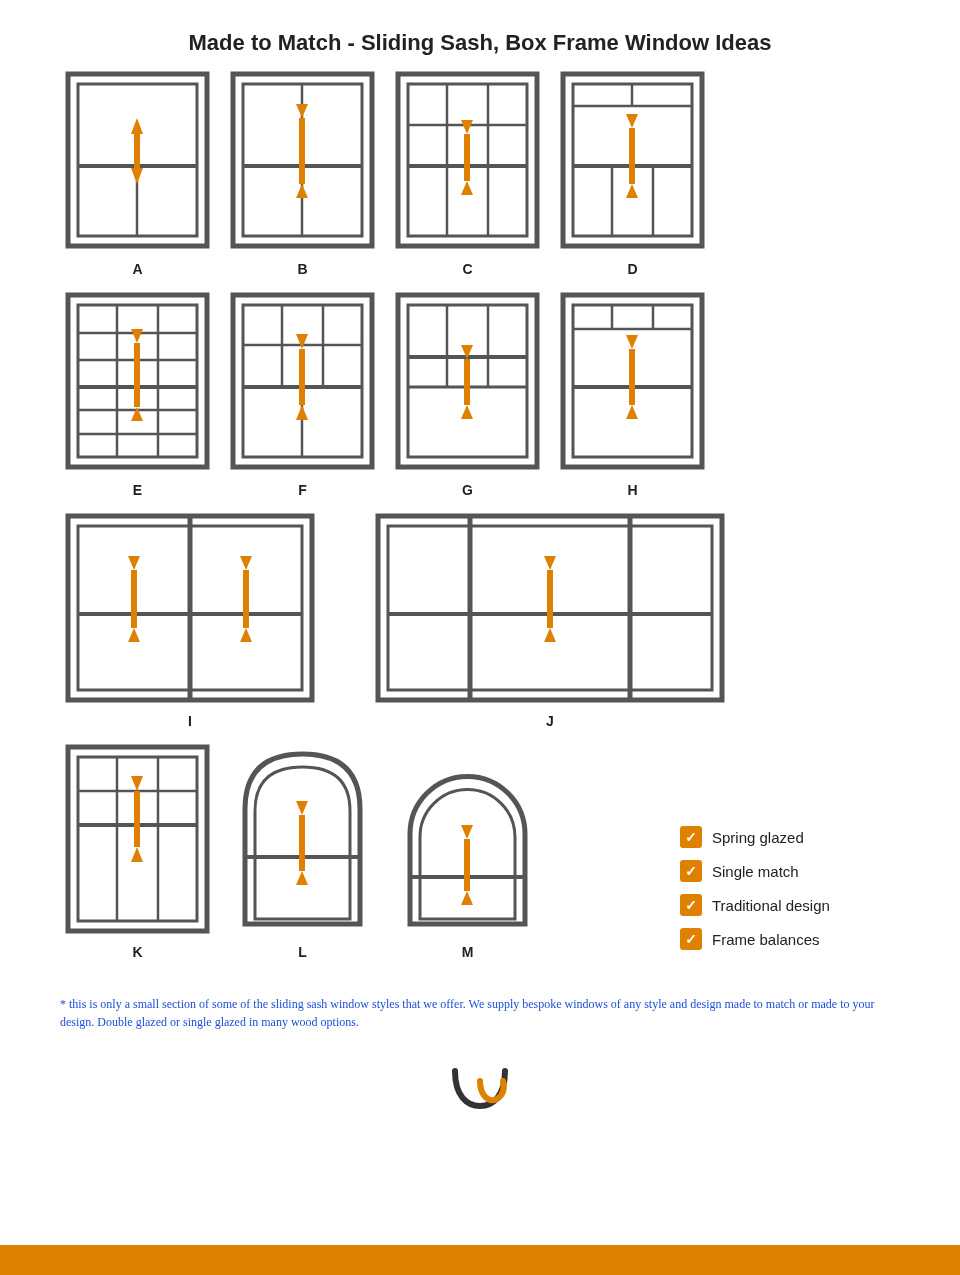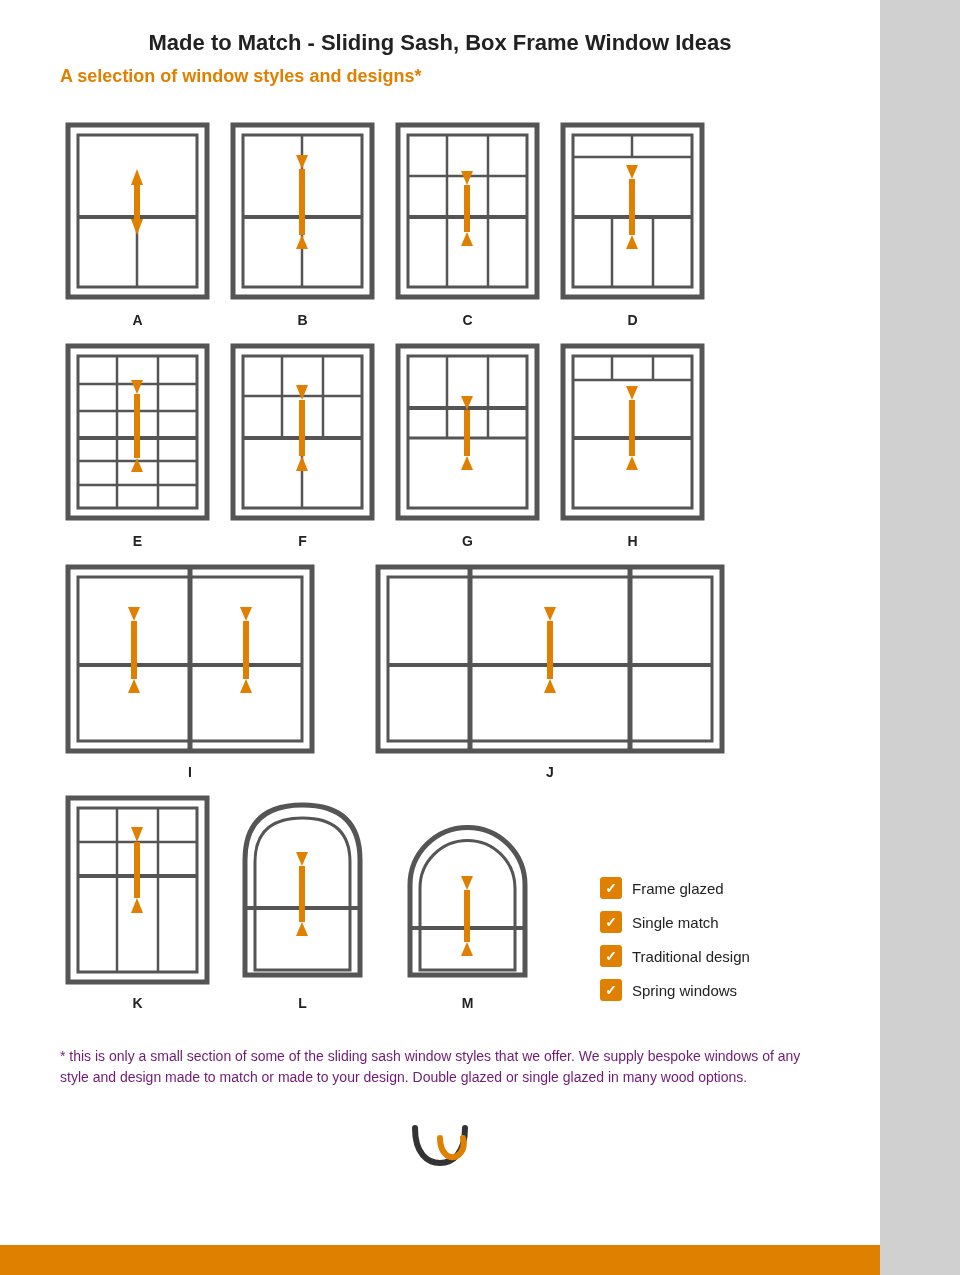--- a/index.html
+++ b/index.html
@@ -4,21 +4,21 @@
   <style>
     * { box-sizing: border-box; margin: 0; padding: 0; }
     body {
       width: 960px;
       min-height: 1275px;
       background: #d0d0d0;
       font-family: Arial, sans-serif;
       position: relative;
     }
     .page {
-      width: 880px;
+      width: 960px;
       min-height: 1275px;
       background: white;
       position: relative;
       padding: 30px 60px 0 60px;
     }
     .main-title {
       text-align: center;
       font-size: 22px;
       font-weight: bold;
       color: #222;
@@ -94,25 +94,26 @@
       margin-left: auto;
       display: flex;
       flex-direction: column;
       justify-content: center;
       gap: 12px;
       min-width: 220px;
       padding-bottom: 10px;
     }
 
     .footnote {
-      font-size: 14px;
-      color: #701a75;
+      font-size: 12px;
+      color: #1d4ed8;
       line-height: 1.5;
       border-top: none;
       padding: 15px 0 20px 0;
+      font-family: Liberation Serif, serif;
     }
 
     .logo-area {
       display: flex;
       justify-content: center;
       padding: 10px 0 30px 0;
     }
 
     .orange-bar {
       position: absolute;
@@ -121,21 +122,20 @@
       right: 0;
       height: 30px;
       background: #e08000;
     }
   </style>
 </head>
 <body>
 
 <div class="page">
   <h1 class="main-title">Made to Match - Sliding Sash, Box Frame Window Ideas</h1>
-  <p class="subtitle">A selection of window styles and designs*</p>
 
   <div class="row">
     <div class="window-item">
       <svg class="win-svg" width="155" height="190" viewBox="0 0 155 190">
 
         <rect x="8" y="8" width="139" height="172" rx="0" fill="none" stroke="#555" stroke-width="5"></rect>
 
         <rect x="18" y="18" width="119" height="152" rx="0" fill="none" stroke="#555" stroke-width="3"></rect>
 
         <line x1="18" y1="100" x2="137" y2="100" stroke="#555" stroke-width="4"></line>
@@ -406,33 +406,33 @@
           <polygon points="77,152 71,166 83,166" fill="#e08000"></polygon>
           <rect x="74" y="116" width="6" height="36" fill="#e08000"></rect>
         </svg>
         <span class="window-label">M</span>
       </div>
     </div>
 
     <div class="bottom-legend">
       <div class="legend-item">
         <div class="legend-checkbox"></div>
-        <span>Frame glazed</span>
+        <span>Spring glazed</span>
       </div>
       <div class="legend-item">
         <div class="legend-checkbox"></div>
         <span>Single match</span>
       </div>
       <div class="legend-item">
         <div class="legend-checkbox"></div>
         <span>Traditional design</span>
       </div>
       <div class="legend-item">
         <div class="legend-checkbox"></div>
-        <span>Spring windows</span>
+        <span>Frame balances</span>
       </div>
     </div>
   </div>
 
   <p class="footnote">* this is only a small section of some of the sliding sash window styles that we offer. We supply bespoke windows of any style and design made to match or made to your design. Double glazed or single glazed in many wood options.</p>
 
   <div class="logo-area">
     <svg width="70" height="55" viewBox="0 0 70 55">
 
       <path d="M 10,10 C 10,35 22,45 35,45 C 48,45 60,35 60,10" fill="none" stroke="#333" stroke-width="6" stroke-linecap="round"></path>

